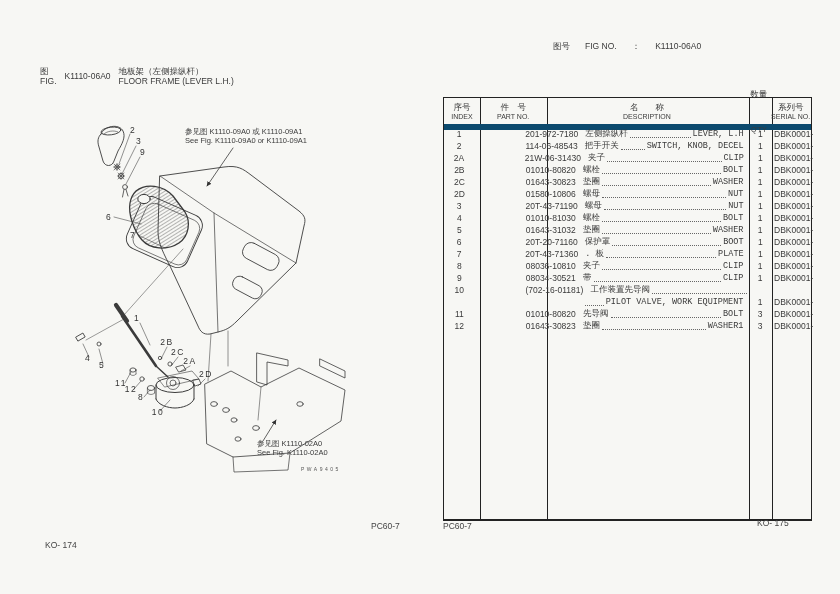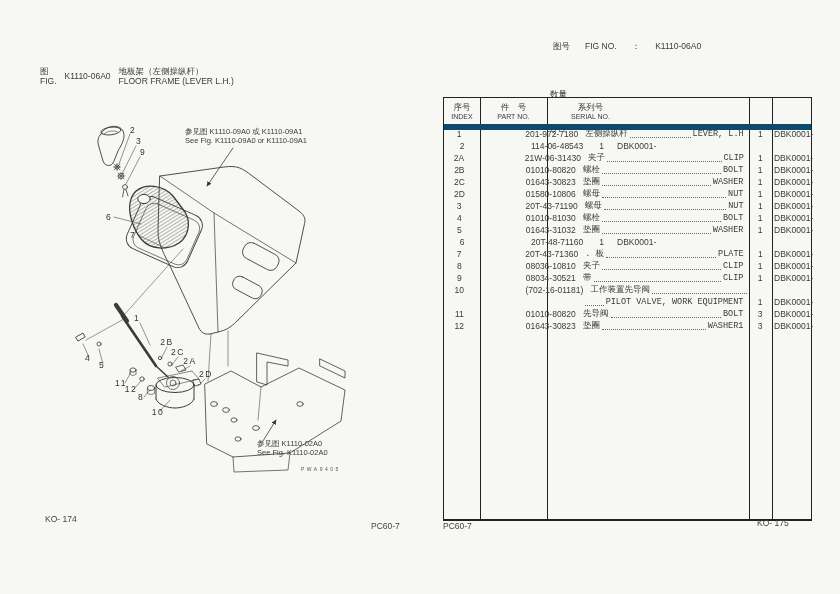--- a/index.html
+++ b/index.html
@@ -227,20 +227,24 @@
 
   <div class="thead">
     <div class="th w-index">
       <div class="cnl">序号</div>
       <div class="enl">INDEX</div>
     </div>
     <div class="th w-part">
       <div class="cnl">件　号</div>
       <div class="enl">PART NO.</div>
     </div>
+    <div class="th w-desc">
+      <div class="cnl">名　　称</div>
+      <div class="enl">DESCRIPTION</div>
+    </div>
     <div class="th w-qty">
       <div class="cnl">数量</div>
       <div class="enl">Q'TY</div>
     </div>
     <div class="th w-serial">
       <div class="cnl">系列号</div>
       <div class="enl">SERIAL NO.</div>
     </div>
   </div>
 
@@ -253,20 +257,25 @@
       <span class="dots"></span>
       <span>LEVER, L.H</span>
     </div>
     <div class="c cq">1</div>
     <div class="c cs">DBK0001-</div>
   </div>
 
   <div class="trow">
     <div class="c ci">2</div>
     <div class="c cp">114-06-48543</div>
+    <div class="c cd">
+      <span>把手开关</span>
+      <span class="dots"></span>
+      <span>SWITCH, KNOB, DECEL</span>
+    </div>
     <div class="c cq">1</div>
     <div class="c cs">DBK0001-</div>
   </div>
 
   <div class="trow">
     <div class="c ci">2A</div>
     <div class="c cp">21W-06-31430</div>
     <div class="c cd">
       <span>夹子</span>
       <span class="dots"></span>
@@ -343,21 +352,26 @@
       <span>垫圈</span>
       <span class="dots"></span>
       <span>WASHER</span>
     </div>
     <div class="c cq">1</div>
     <div class="c cs">DBK0001-</div>
   </div>
 
   <div class="trow">
     <div class="c ci">6</div>
-    <div class="c cp">20T-48-71160</div>
+    <div class="c cp">20T-20-71160</div>
+    <div class="c cd">
+      <span>保护罩</span>
+      <span class="dots"></span>
+      <span>BOOT</span>
+    </div>
     <div class="c cq">1</div>
     <div class="c cs">DBK0001-</div>
   </div>
 
   <div class="trow">
     <div class="c ci">7</div>
     <div class="c cp">20T-43-71360</div>
     <div class="c cd">
       <span>. 板</span>
       <span class="dots"></span>
@@ -434,16 +448,16 @@
       <span>垫圈</span>
       <span class="dots"></span>
       <span>WASHER1</span>
     </div>
     <div class="c cq">3</div>
     <div class="c cs">DBK0001-</div>
   </div>
 </div>
 </div>
 
-<div class="abs footer" style="left:45px;top:514px;">KO- 174</div>
+<div class="abs footer" style="left:45px;top:540px;">KO- 174</div>
 <div class="abs footer" style="left:371px;top:521px;">PC60-7</div>
 <div class="abs footer" style="left:443px;top:521px;">PC60-7</div>
 <div class="abs footer" style="left:757px;top:518px;">KO- 175</div>
 
 </body></html>

